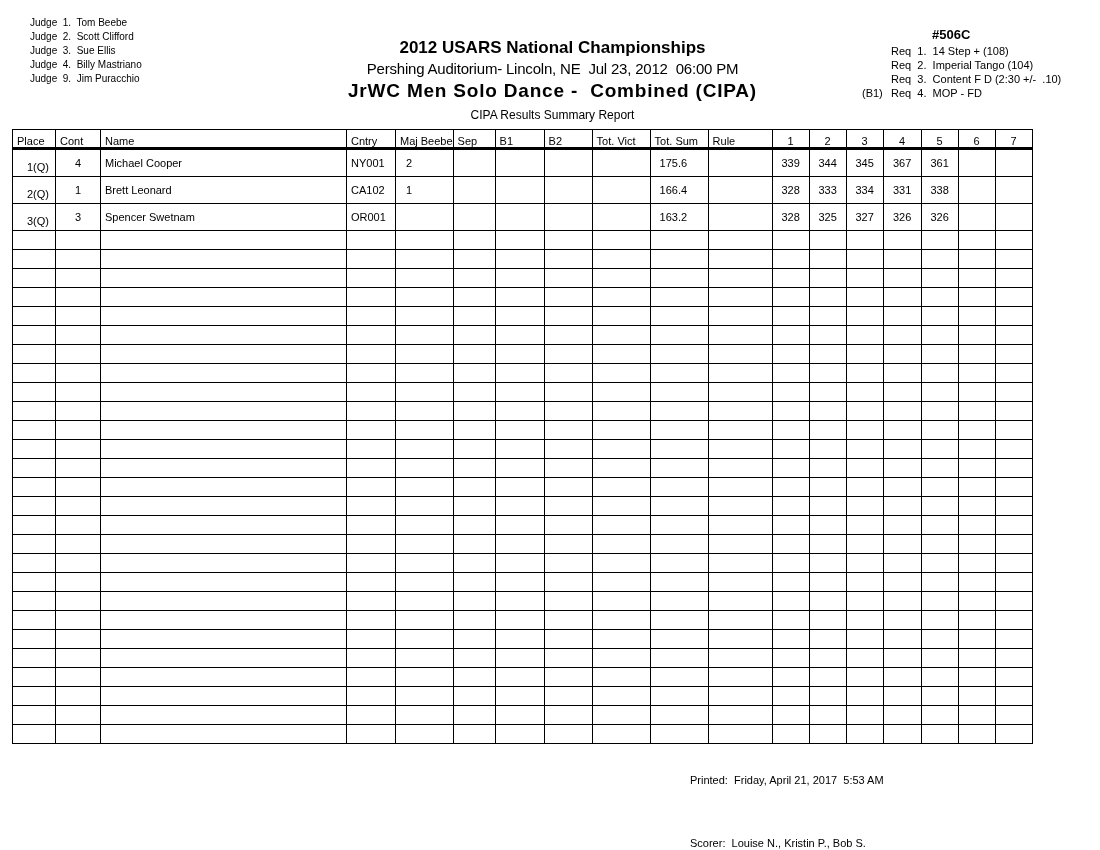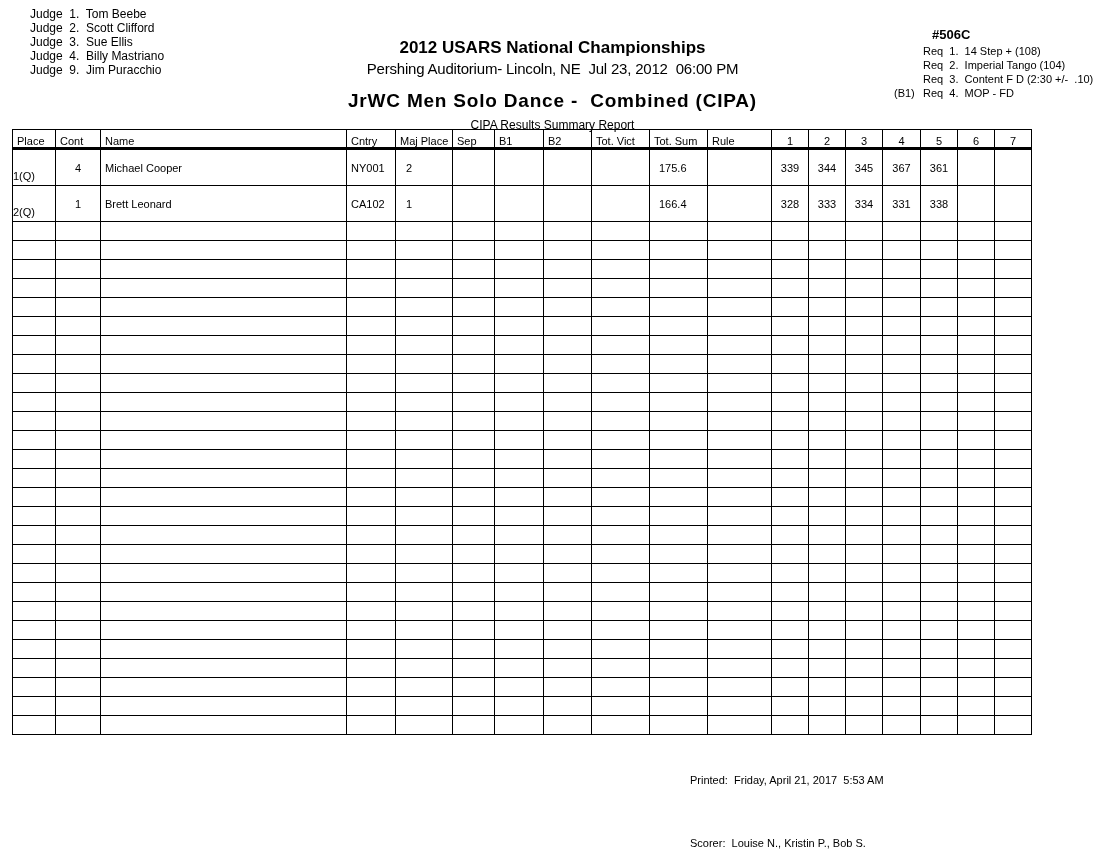--- a/index.html
+++ b/index.html
@@ -1,33 +1,33 @@
 <!DOCTYPE html>
 <html><head>
 <meta charset="utf-8">
 <style>
   html, body { margin: 0; padding: 0; background: #ffffff; }
   body { width: 1100px; height: 850px; position: relative; overflow: hidden;
          font-family: "Liberation Sans", sans-serif; color: #000; }
-  .judges { position: absolute; left: 30px; top: 7px; font-size: 12px; line-height: 14px; }
+  .judges { position: absolute; left: 30px; top: 16px; font-size: 10px; line-height: 14px; }
   .judges div { white-space: pre; }
   .title-block { position: absolute; left: 300px; width: 505px; top: 37px; text-align: center; }
   .t1 { font-size: 17px; font-weight: bold; line-height: 22px; }
   .t2 { font-size: 15px; line-height: 19px; letter-spacing: -0.2px; white-space: pre; }
-  .t3 { font-size: 19px; font-weight: bold; line-height: 26px; letter-spacing: 0.8px; white-space: pre; margin-top: 10px; }
+  .t3 { font-size: 19px; font-weight: bold; line-height: 26px; letter-spacing: 0.8px; white-space: pre; }
   .t4 { font-size: 12px; line-height: 22px; }
   .event-no { position: absolute; left: 932px; top: 24px; font-size: 13px; font-weight: bold; line-height: 22px; }
   .reqs { position: absolute; left: 862px; top: 44px; font-size: 11px; line-height: 14px; }
-  .reqs .req { white-space: pre; margin-left: 32px; }
+  .reqs .req { white-space: pre; }
   .reqs .pre { display: inline-block; width: 29px; }
   table.grid { position: absolute; left: 12px; top: 129px; border-collapse: collapse; table-layout: fixed; font-size: 11px; }
   table.grid th, table.grid td { border: 1px solid #000; height: 18px; padding: 0 0 0 4px; font-weight: normal; white-space: nowrap; overflow: hidden; }
   table.grid thead th { border-bottom: 3px solid #000; height: 17px; text-align: left; vertical-align: bottom; }
   table.grid th.c, table.grid td.c { text-align: center; padding: 0; }
-  table.grid td.pl { text-align: left; padding: 17px 6px 0 0; }
+  table.grid td.pl { text-align: right; padding: 8px 6px 0 0; }
   .footer { position: absolute; left: 690px; top: 728px; font-size: 11px; line-height: 21px; white-space: pre; }
 </style>
 </head>
 <body>
 
 <div class="judges">
   <div>Judge  1.  Tom Beebe</div>
   <div>Judge  2.  Scott Clifford</div>
   <div>Judge  3.  Sue Ellis</div>
   <div>Judge  4.  Billy Mastriano</div>
@@ -70,21 +70,21 @@
     <col style="width:37px">
       <col style="width:37px">
       <col style="width:37px">
   </colgroup>
   <thead>
     <tr>
       <th>Place</th>
       <th>Cont</th>
       <th>Name</th>
       <th>Cntry</th>
-      <th>Maj Place</th>
+      <th>Maj Beebe</th>
       <th>Sep</th>
       <th>B1</th>
       <th>B2</th>
       <th>Tot. Vict</th>
       <th>Tot. Sum</th>
       <th>Rule</th>
       <th class="c">1</th>
       <th class="c">2</th>
       <th class="c">3</th>
       <th class="c">4</th>
@@ -127,20 +127,40 @@
       <td style="padding-left:9px">166.4</td>
       <td></td>
       <td class="c">328</td>
       <td class="c">333</td>
       <td class="c">334</td>
       <td class="c">331</td>
       <td class="c">338</td>
       <td class="c"></td>
       <td class="c"></td>
     </tr>
+    <tr>
+      <td class="pl">3(Q)</td>
+      <td class="c">3</td>
+      <td>Spencer Swetnam</td>
+      <td>OR001</td>
+      <td style="padding-left:10px"></td>
+      <td></td>
+      <td></td>
+      <td></td>
+      <td></td>
+      <td style="padding-left:9px">163.2</td>
+      <td></td>
+      <td class="c">328</td>
+      <td class="c">325</td>
+      <td class="c">327</td>
+      <td class="c">326</td>
+      <td class="c">326</td>
+      <td class="c"></td>
+      <td class="c"></td>
+    </tr>
   <tr>
         <td></td>
         <td></td>
         <td></td>
         <td></td>
         <td></td>
         <td></td>
         <td></td>
         <td></td>
         <td></td>

